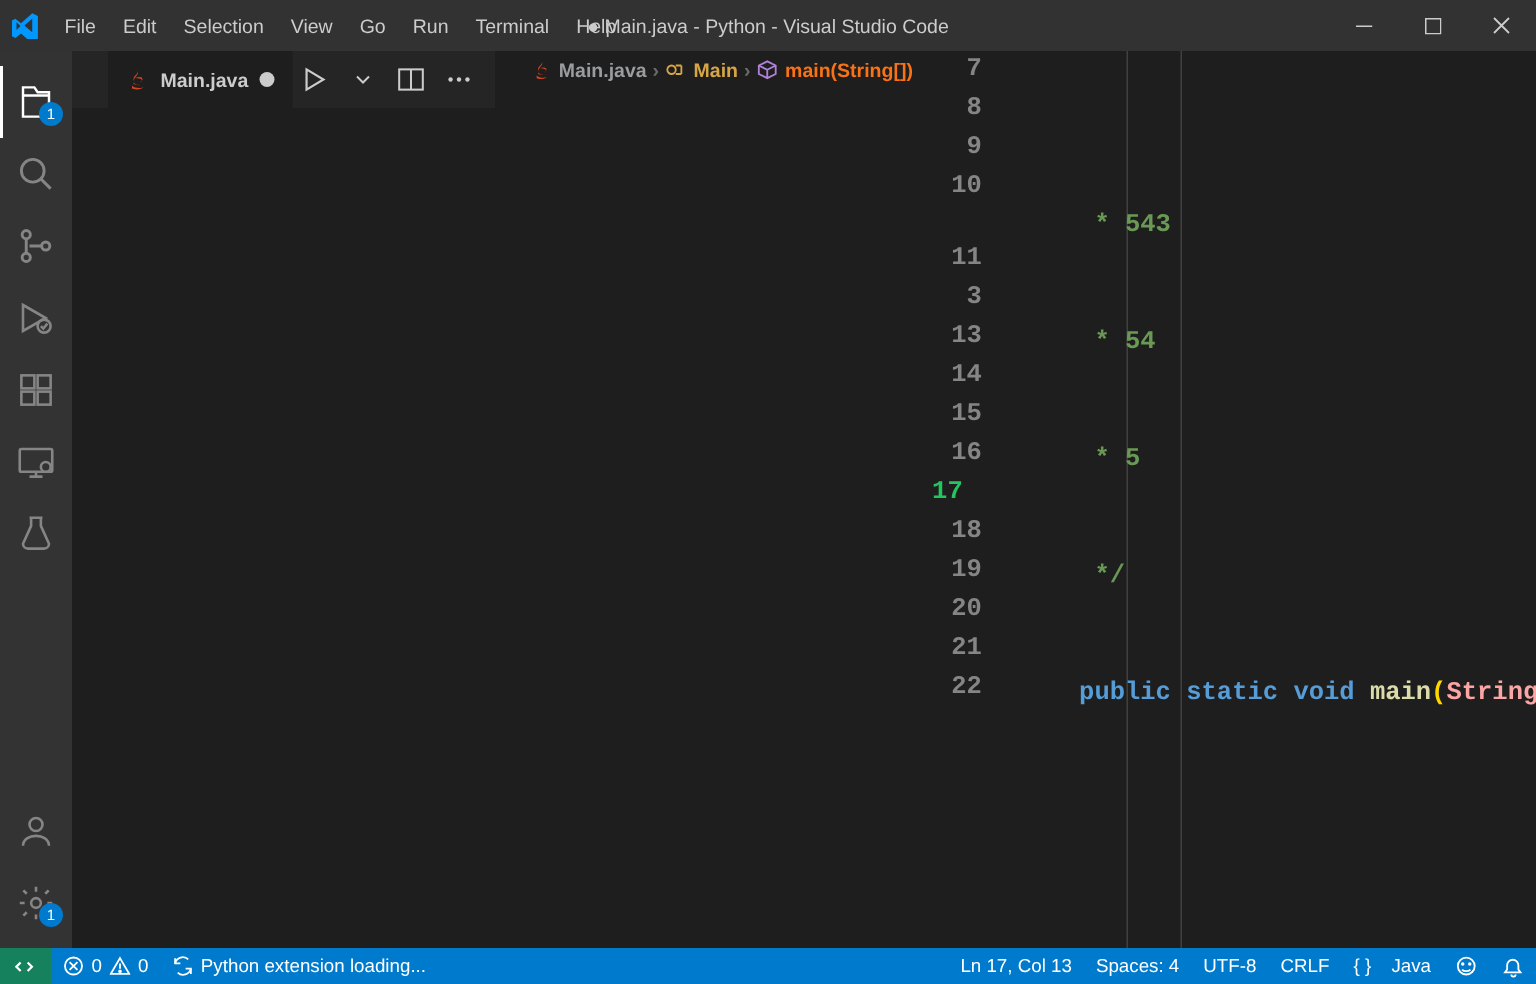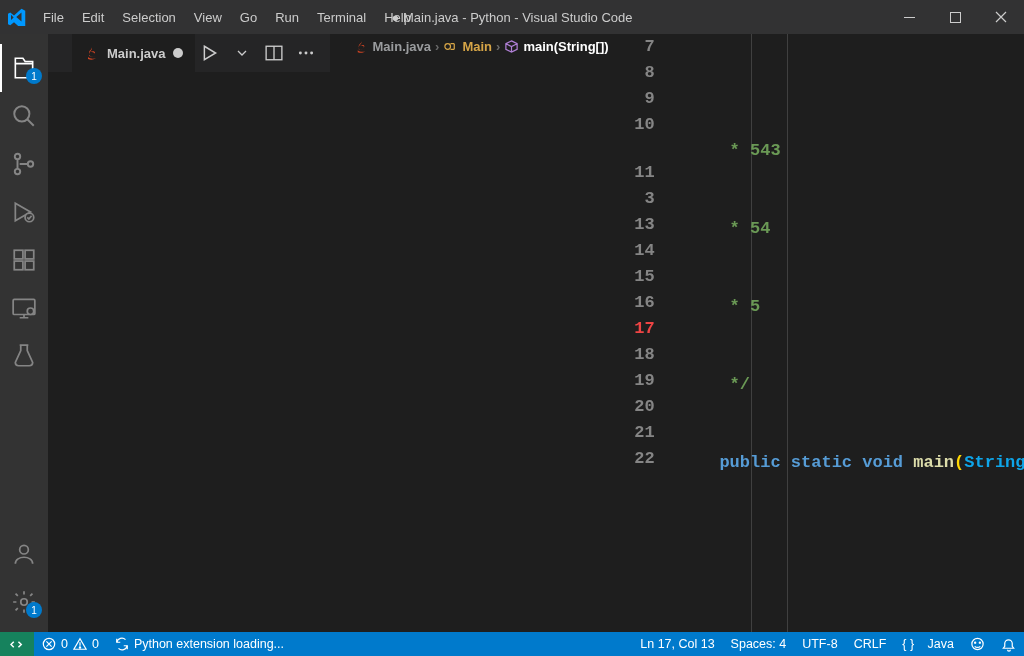--- a/index.html
+++ b/index.html
@@ -156,59 +156,59 @@
   display: flex;
   align-items: center;
   padding-left: 24px;
   gap: 4px;
   font-size: 13px;
   color: #9a9c9e;
   background: #1e1e1e;
 }
 .breadcrumb .sep { color: #6a6a6a; }
 .breadcrumb .yellow { color: #d6a547; }
-.breadcrumb .purple { color: #ffffff; }
+.breadcrumb .purple { color: #f97316; }
 
 .code-wrap {
   flex: 1;
   display: flex;
   position: relative;
   overflow: hidden;
 }
 .gutter {
   width: 70px;
   padding-right: 24px;
   text-align: right;
   color: #858585;
   font-family: Consolas, "Courier New", monospace;
   font-size: 17px;
   line-height: 26px;
 }
-.gutter .ln.active { color: #ef4444; }
+.gutter .ln.active { color: #22c55e; text-align: center; }
 .code {
   flex: 1;
   font-family: Consolas, "Courier New", monospace;
   font-size: 17px;
   line-height: 26px;
   white-space: pre;
   position: relative;
 }
 .code .marker {
   position: absolute;
   left: 0;
   top: 0;
   bottom: 0;
   width: 1px;
   border-left: 1px solid #404040;
 }
 .line { position: relative; height: 26px; }
 .tok-green { color: #6a9955; }
 .tok-kw { color: #569cd6; }
 .tok-fn { color: #dcdcaa; }
-.tok-type { color: #0ea5e9; }
+.tok-type { color: #fca5a5; }
 .tok-var { color: #9cdcfe; }
 .tok-y { color: #ffd700; }
 .tok-pink { color: #da70d6; }
 .codelens {
   color: #999;
   font-size: 13px;
   height: 22px;
   line-height: 22px;
 }
 

